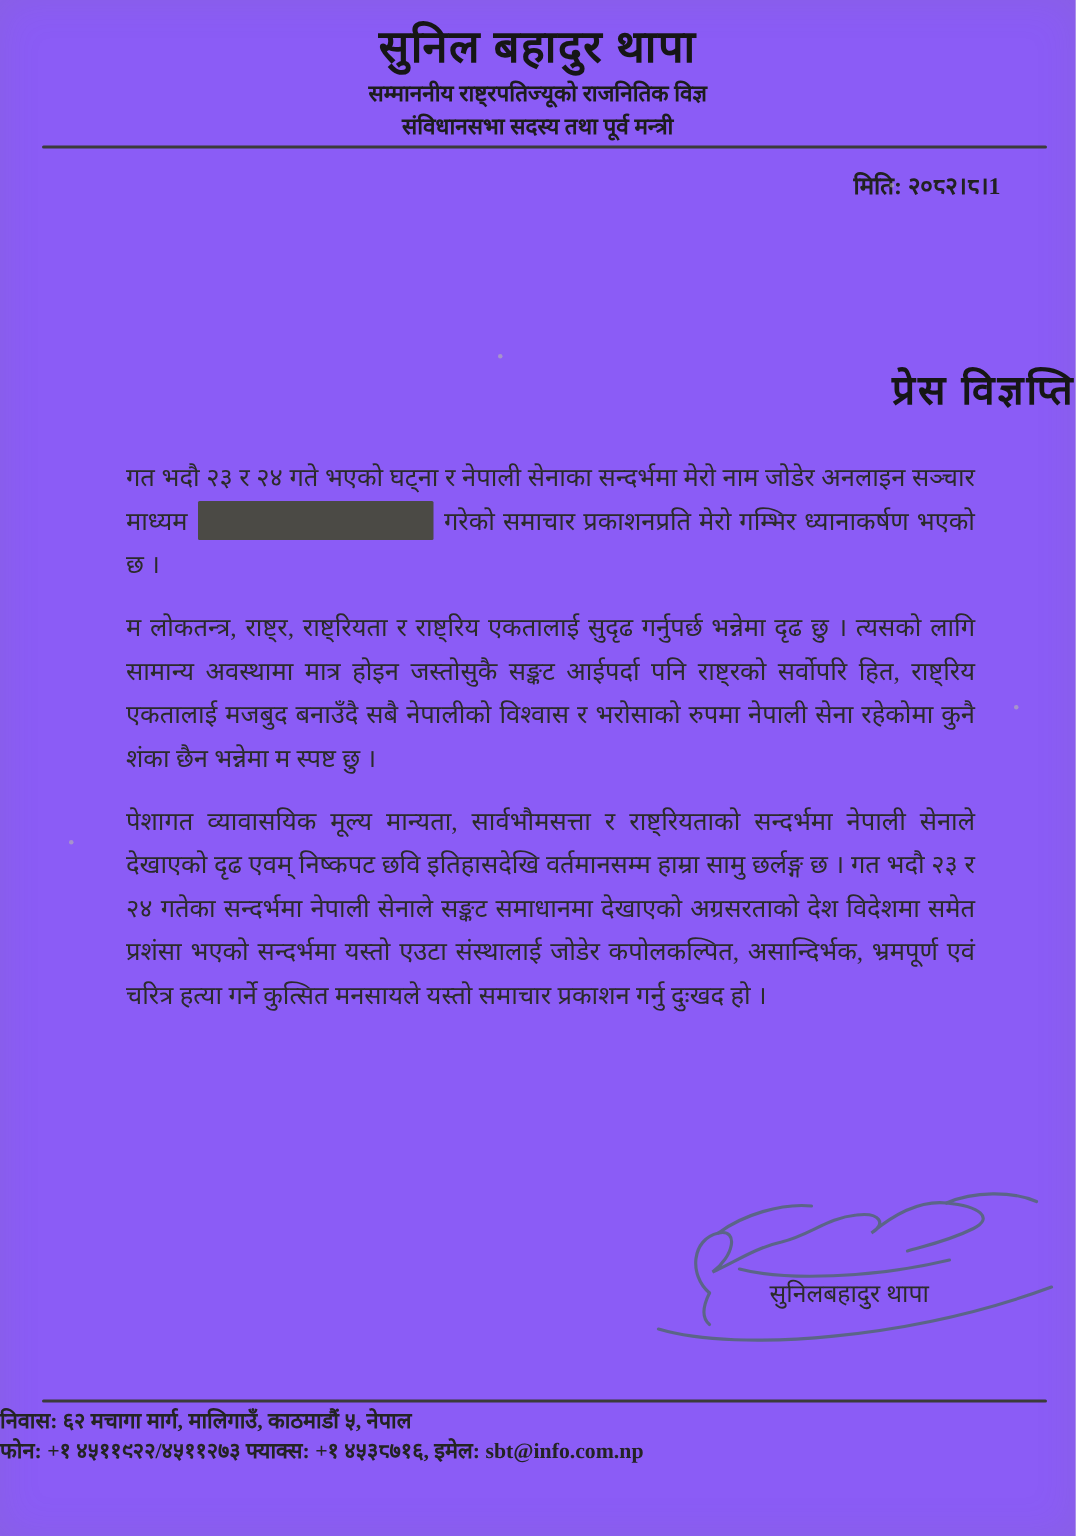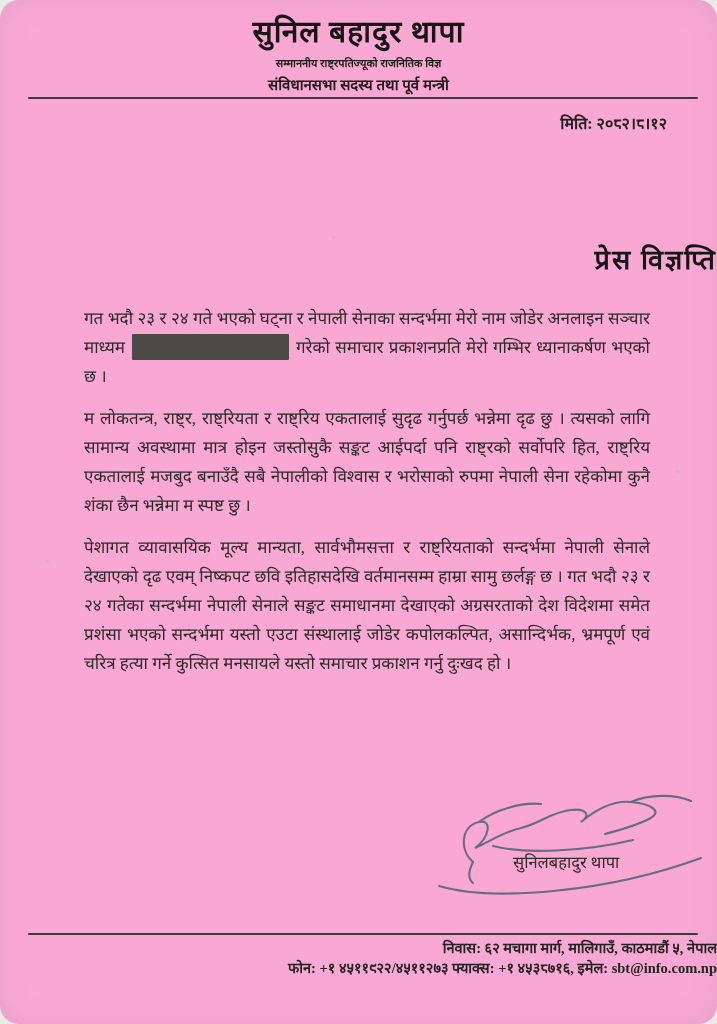--- a/index.html
+++ b/index.html
@@ -5,37 +5,36 @@
   html,body{margin:0;padding:0;}
   body{
     width:717px;height:1024px;
     background:#e9e9e7;
     font-family:"Liberation Serif","DejaVu Serif",serif;
     -webkit-font-smoothing:antialiased;
   }
   .page{
     position:relative;
     width:717px;height:1024px;
-    background:#f9a8d4;
+    background:#8b5cf6;
     color:#262626;
     overflow:hidden;
     box-shadow:inset 0 0 28px rgba(120,120,115,0.14);
-    border-radius:19px;
   }
   
   .letterhead{
     position:absolute;top:14px;left:0;right:0;
     text-align:center;
   }
   .letterhead-name{
     font-size:30px;font-weight:bold;color:#161616;
     letter-spacing:1px;line-height:36px;margin:0;
   }
   .letterhead-sub1{
-    font-size:11px;font-weight:bold;color:#1d1d1d;line-height:23px;margin-top:2px;
+    font-size:15px;font-weight:bold;color:#1d1d1d;line-height:23px;margin-top:2px;
   }
   .letterhead-sub2{
     font-size:15px;font-weight:bold;color:#1d1d1d;line-height:21px;
   }
   .letterhead-divider{
     position:absolute;top:97px;left:28px;right:19px;
     height:2px;background:#3b3b3b;border-radius:1px;
   }
   .date-line{
     position:absolute;top:112px;right:50px;
@@ -76,40 +75,40 @@
     position:absolute;left:0;top:0;
     pointer-events:none;
   }
   
   .footer-divider{
     position:absolute;top:933px;left:28px;right:19px;
     height:2px;background:#3b3b3b;border-radius:1px;
   }
   .footer-block{
     position:absolute;top:939px;left:0;right:0;
-    text-align:right;
+    text-align:left;
     font-size:14.5px;font-weight:bold;color:#242424;
     line-height:19.5px;
   }
   
   .speck{position:absolute;width:3px;height:3px;border-radius:50%;background:#b9b7b0;opacity:.6;}
 </style>
 </head>
 <body>
 
 <div class="page">
 
   <div class="letterhead">
     <div class="letterhead-name">सुनिल बहादुर थापा</div>
     <div class="letterhead-sub1">सम्माननीय राष्ट्रपतिज्यूको राजनितिक विज्ञ</div>
     <div class="letterhead-sub2">संविधानसभा सदस्य तथा पूर्व मन्त्री</div>
   </div>
   <div class="letterhead-divider"></div>
 
-  <div class="date-line">मिति: २०८२।८।१२</div>
+  <div class="date-line">मिति: २०८२।८।1</div>
 
   <div class="press-title">प्रेस विज्ञप्ति</div>
 
   <div class="body-block">
     <p><span>गत भदौ २३ र २४ गते भएको घट्ना र नेपाली सेनाका सन्दर्भमा मेरो नाम जोडेर अनलाइन सञ्चार माध्यम</span><span class="redaction-box"></span><span>गरेको समाचार प्रकाशनप्रति मेरो गम्भिर ध्यानाकर्षण भएको छ ।</span></p>
     <p>म लोकतन्त्र, राष्ट्र, राष्ट्रियता र राष्ट्रिय एकतालाई सुदृढ गर्नुपर्छ भन्नेमा दृढ छु । त्यसको लागि सामान्य अवस्थामा मात्र होइन जस्तोसुकै सङ्कट आईपर्दा पनि राष्ट्रको सर्वोपरि हित, राष्ट्रिय एकतालाई मजबुद बनाउँदै सबै नेपालीको विश्वास र भरोसाको रुपमा नेपाली सेना रहेकोमा कुनै शंका छैन भन्नेमा म स्पष्ट छु ।</p>
     <p>पेशागत व्यावासयिक मूल्य मान्यता, सार्वभौमसत्ता र राष्ट्रियताको सन्दर्भमा नेपाली सेनाले देखाएको दृढ एवम् निष्कपट छवि इतिहासदेखि वर्तमानसम्म हाम्रा सामु छर्लङ्ग छ । गत भदौ २३ र २४ गतेका सन्दर्भमा नेपाली सेनाले सङ्कट समाधानमा देखाएको अग्रसरताको देश विदेशमा समेत प्रशंसा भएको सन्दर्भमा यस्तो एउटा संस्थालाई जोडेर कपोलकल्पित, असान्दिर्भक, भ्रमपूर्ण एवं चरित्र हत्या गर्ने कुत्सित मनसायले यस्तो समाचार प्रकाशन गर्नु दुःखद हो ।</p>
   </div>
 
   <div class="signature-block">

